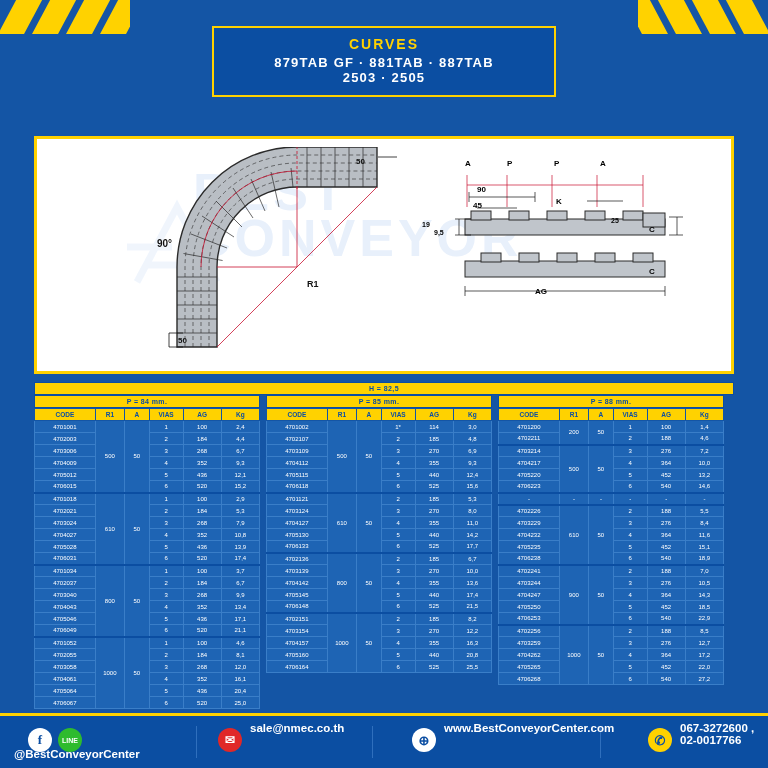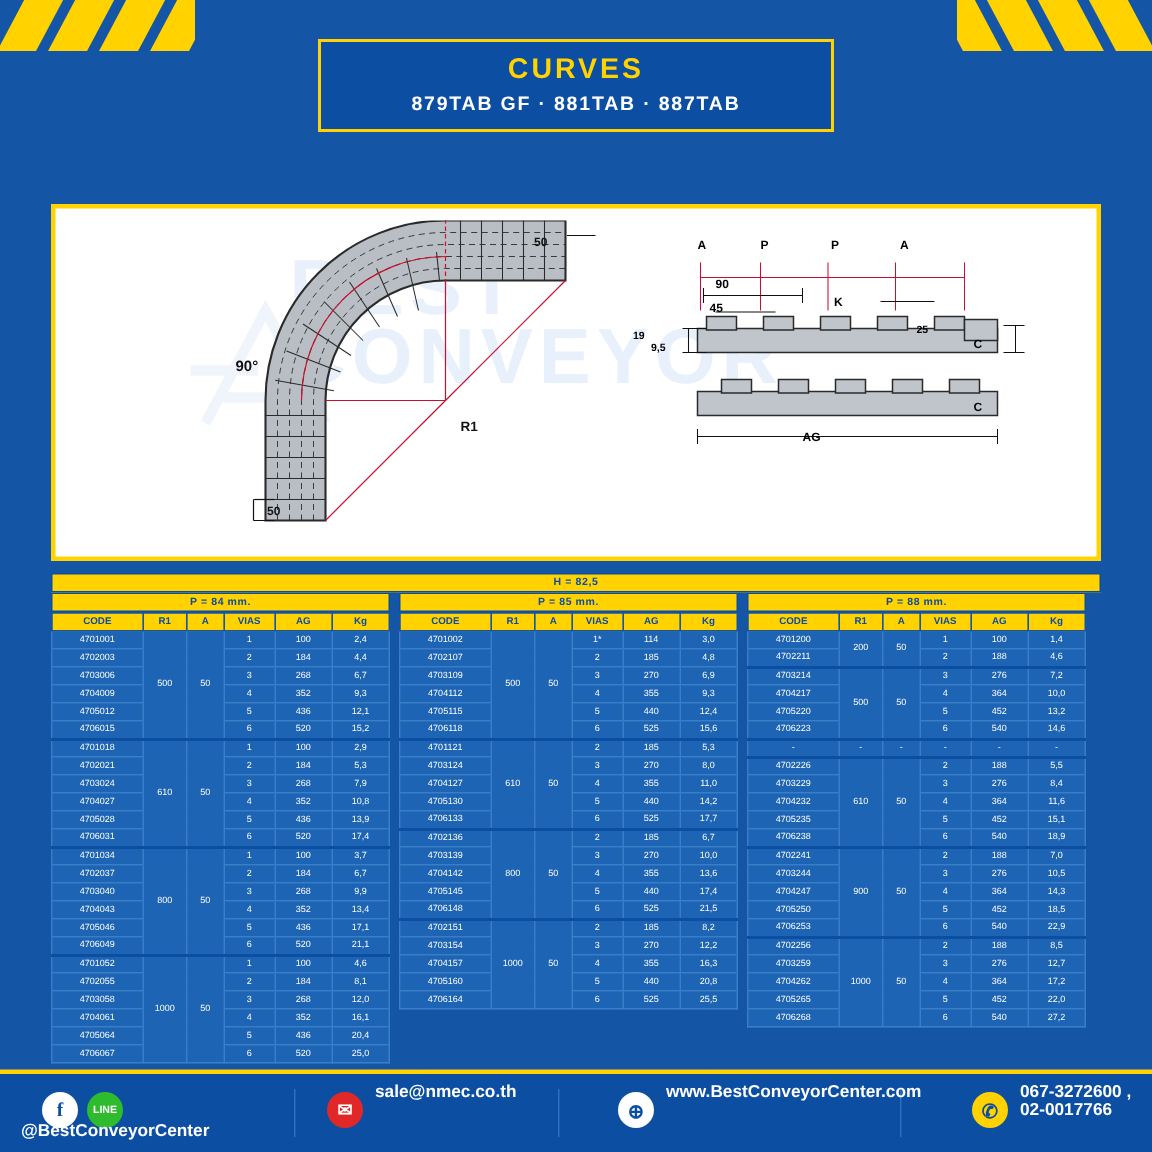--- a/index.html
+++ b/index.html
@@ -18,21 +18,21 @@
   .chev { position:absolute; top:-16px; width:26px; height:70px; background:#ffd200; transform: skewX(-28deg); }
 
   
   .title-box{
     position:absolute; top:26px; left:50%; transform:translateX(-50%);
     width:344px; padding:6px 0 10px;
     background:#0b4ea2; border:2px solid #ffd200;
     text-align:center;
   }
   .title-main{
-    color:#ffd200; font-size:19px; font-weight:bold; letter-spacing:2px;
+    color:#ffd200; font-size:14px; font-weight:bold; letter-spacing:2px;
     margin:2px 0 3px;
   }
   .title-line{
     color:#ffffff; font-size:13px; font-weight:bold; letter-spacing:1.2px;
     line-height:15px;
   }
 
   
   .drawing-panel{
     position:absolute; top:136px; left:34px; width:700px; height:238px;
@@ -112,20 +112,21 @@
 <div class="corner tr">
   <div class="chev" style="left:6px"></div>
   <div class="chev" style="left:40px"></div>
   <div class="chev" style="left:74px"></div>
   <div class="chev" style="left:108px"></div>
 </div>
 
 <div class="title-box">
   <div class="title-main">CURVES</div>
   <div class="title-line">879TAB GF · 881TAB · 887TAB</div>
+  <div class="title-line">2503 · 2505</div>
 </div>
 
 <div class="drawing-panel">
 
   <svg class="wm-logo" viewBox="0 0 120 120">
     <g fill="none" stroke="#e4eefb" stroke-width="7">
       <path d="M20 95 L60 20 L100 95"></path>
       <path d="M10 60 L55 60"></path>
       <path d="M30 78 L95 78"></path>
     </g>

